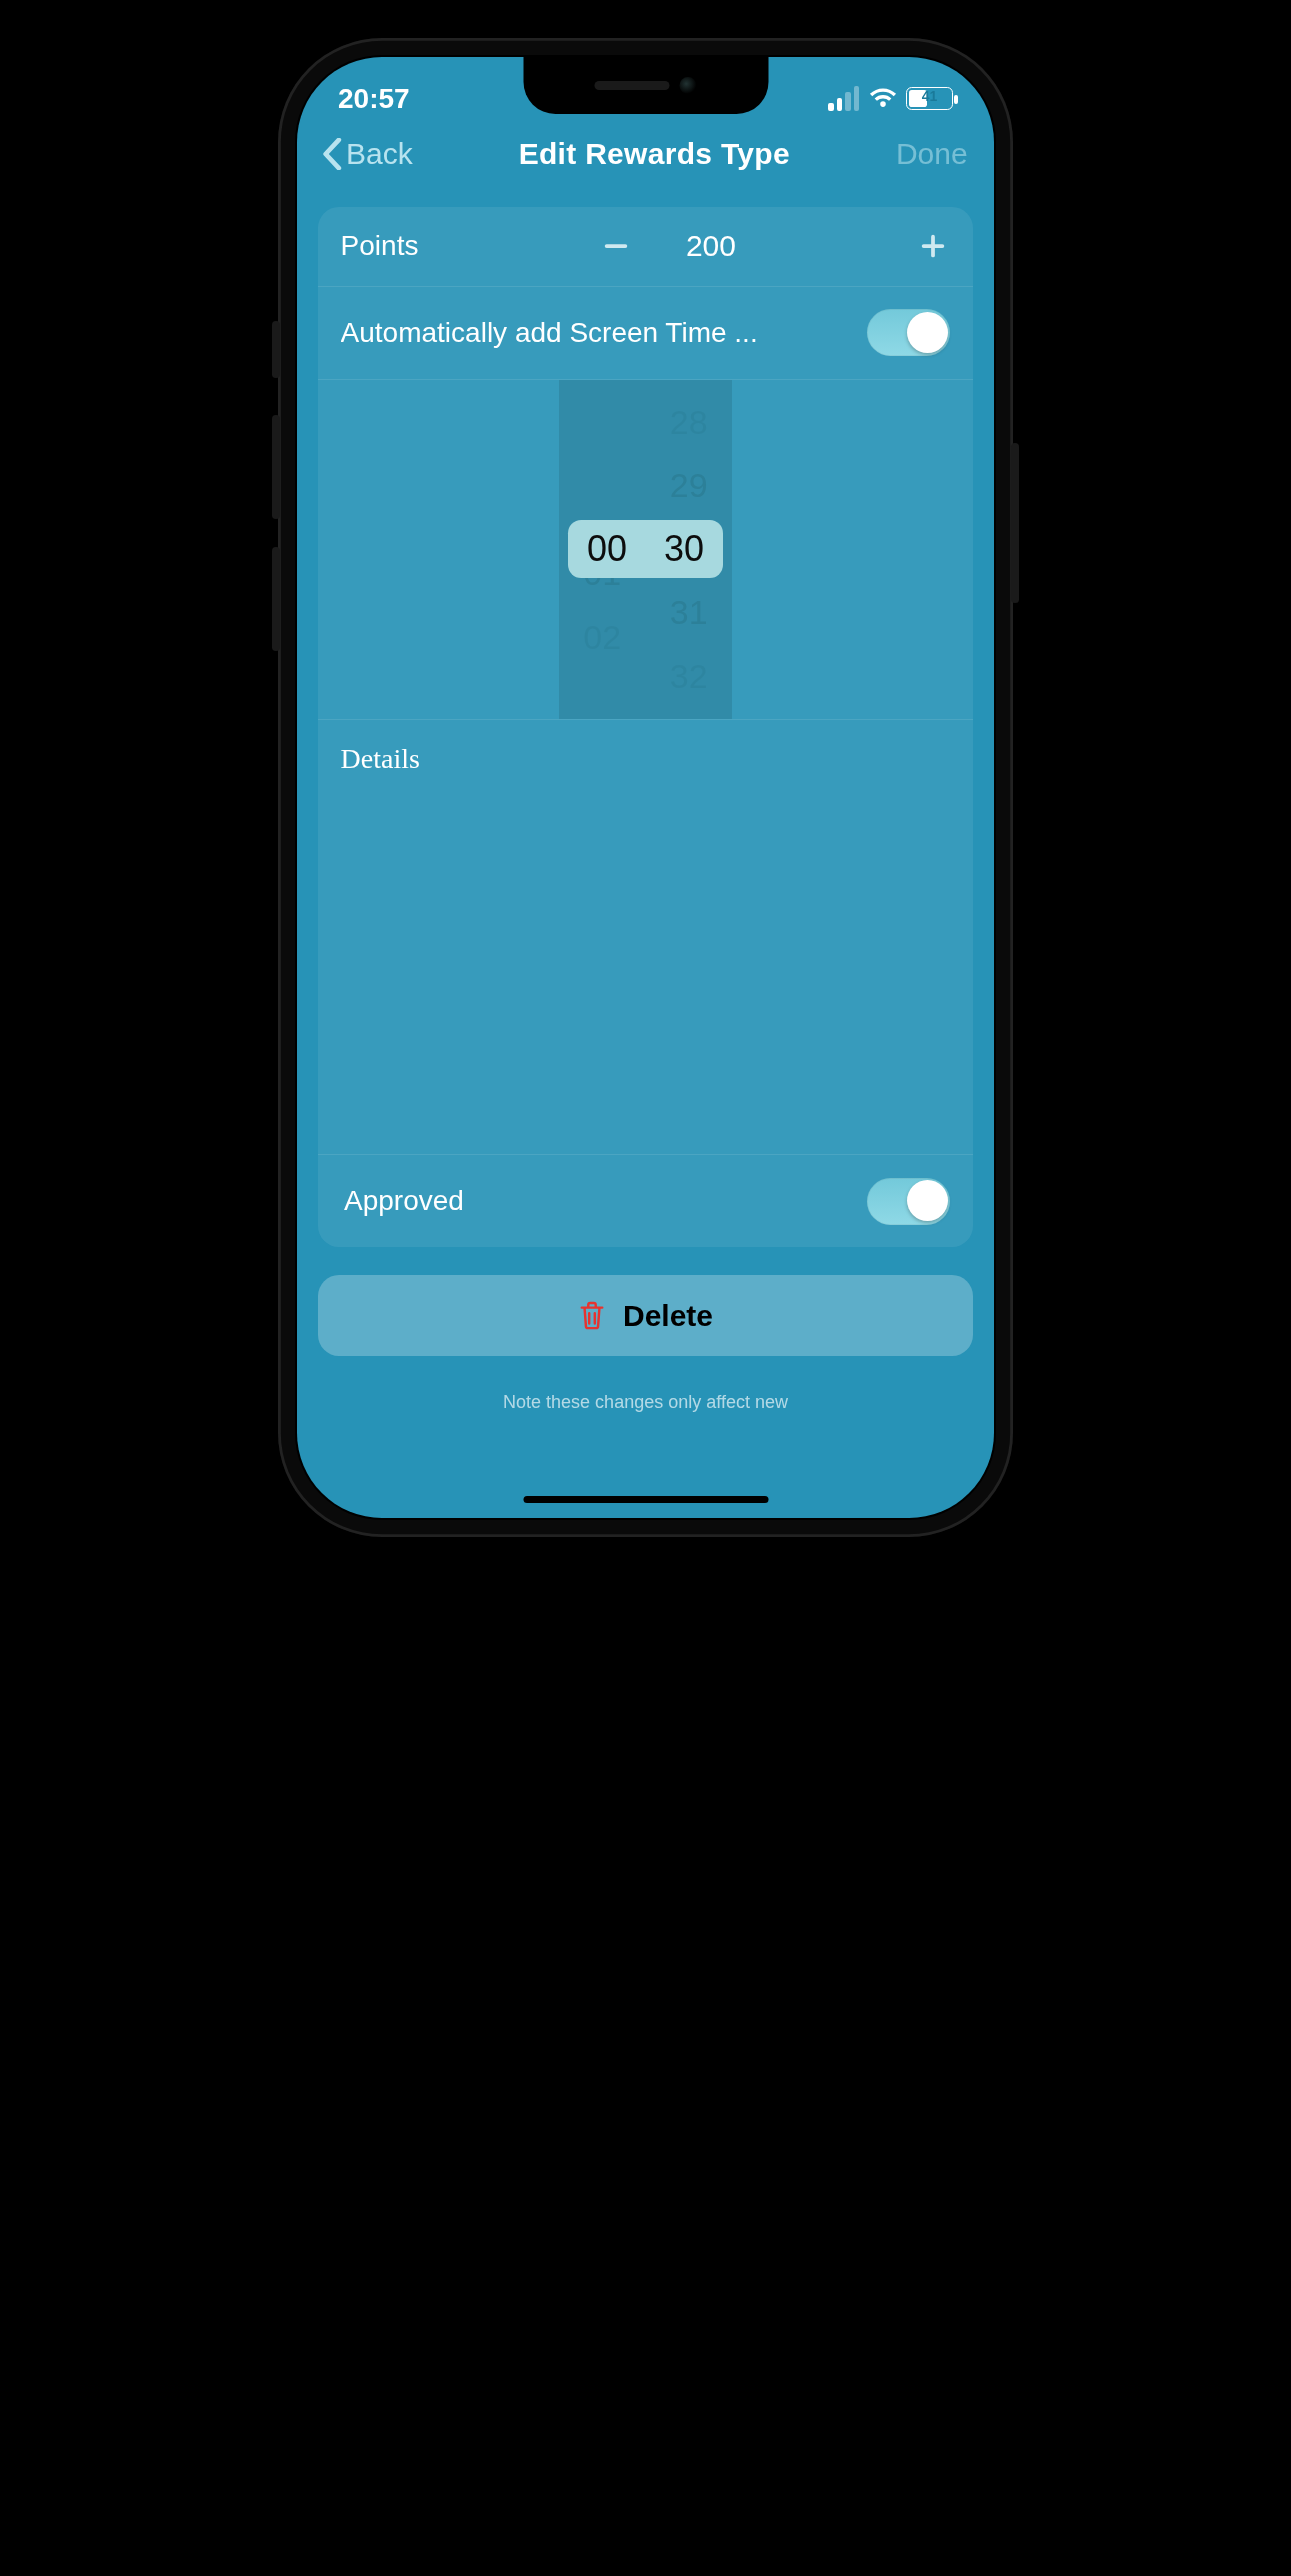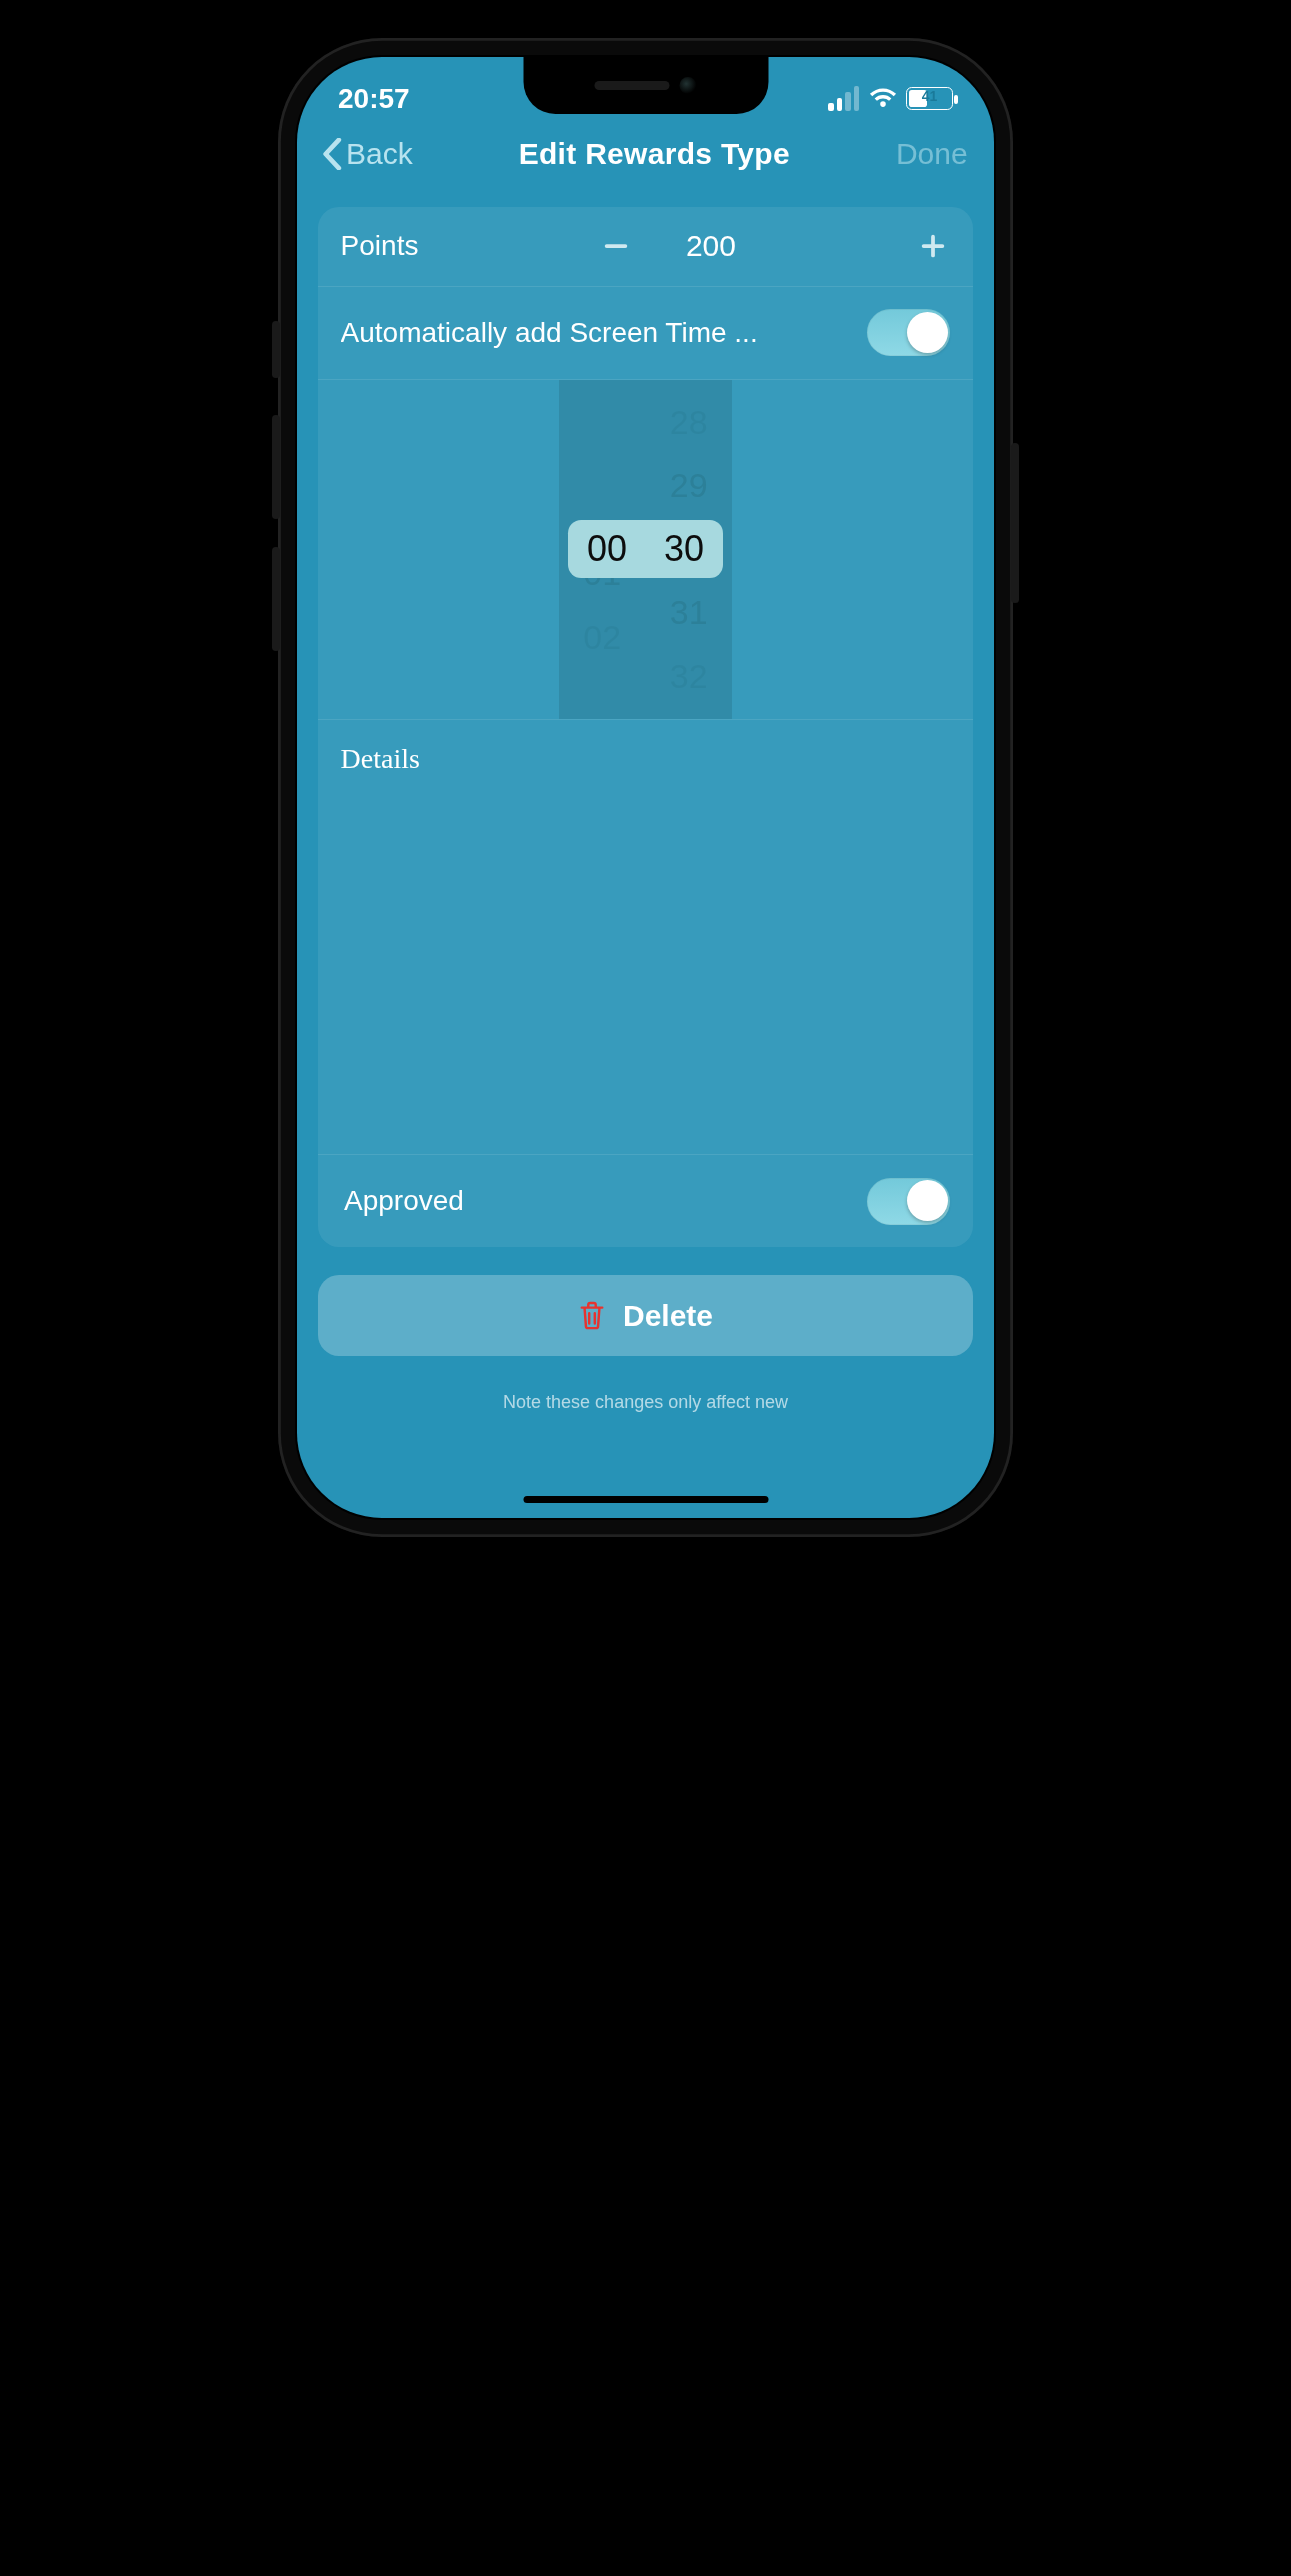--- a/index.html
+++ b/index.html
@@ -125,21 +125,21 @@
     font-size:36px; font-weight:500; color:#0d0d0d;
   }
   .details { height:434px; border-bottom:none; align-items:flex-start;}
   .approved-row { border-top:0.9px solid rgba(255,255,255,.10); border-bottom:none;padding-left:26px;}
   .delete-btn {
     margin:28px 21px 0 21px;
     background:rgba(255,255,255,.25);
     border-radius:21px;
     height:81px;
     display:flex; align-items:center; justify-content:center; gap:17px;
-    color:#ffffff; font-size:30px; font-weight:600;
+    color:#000000; font-size:30px; font-weight:600;
   }
   .delete-btn svg{ display:block; }
   .footer-note {
     text-align:center;
     color:rgba(255,255,255,.65);
     font-size:18px;
     padding:36px 38px 0 38px;
   }
   .home-ind {
     position:absolute; bottom:15px; left:50%; transform:translateX(-50%);

